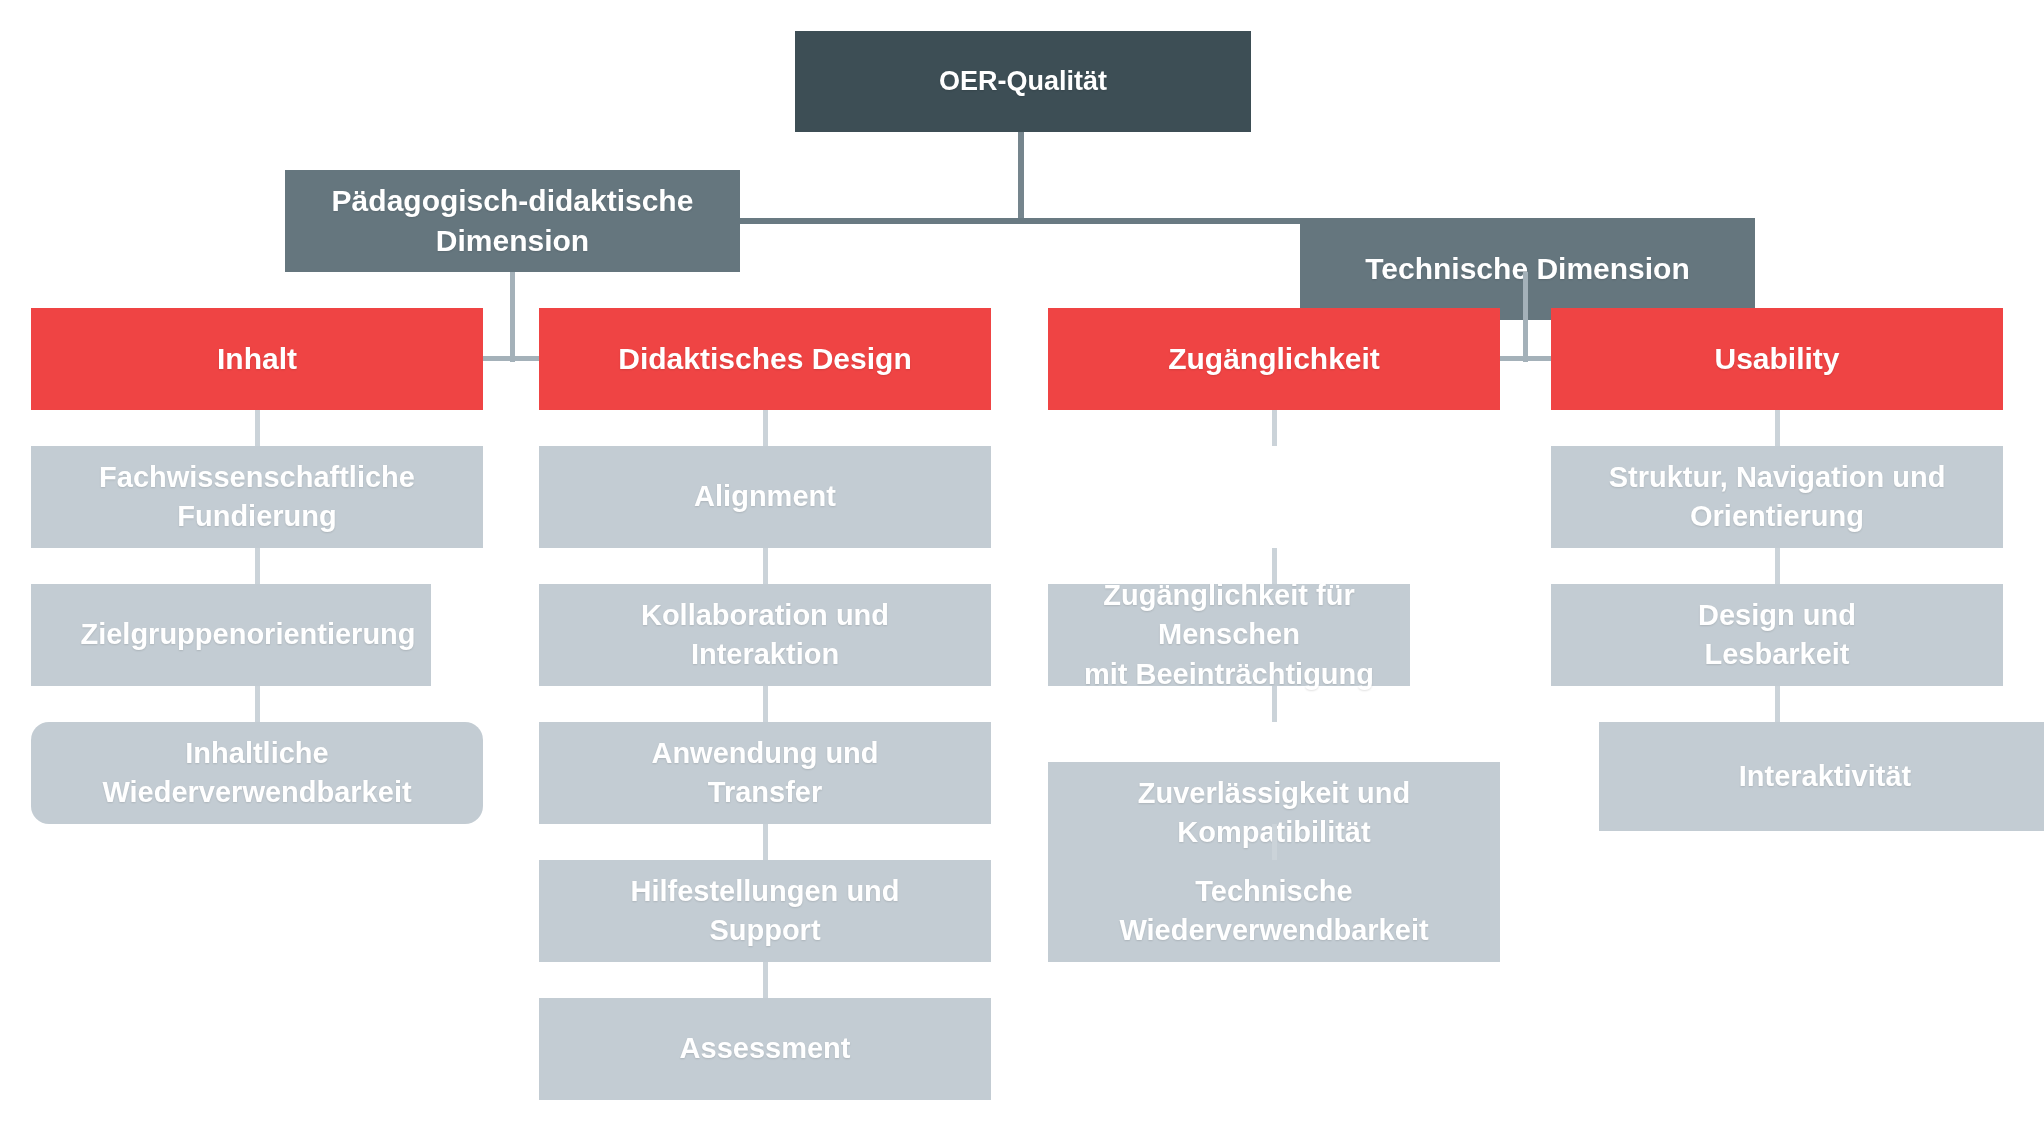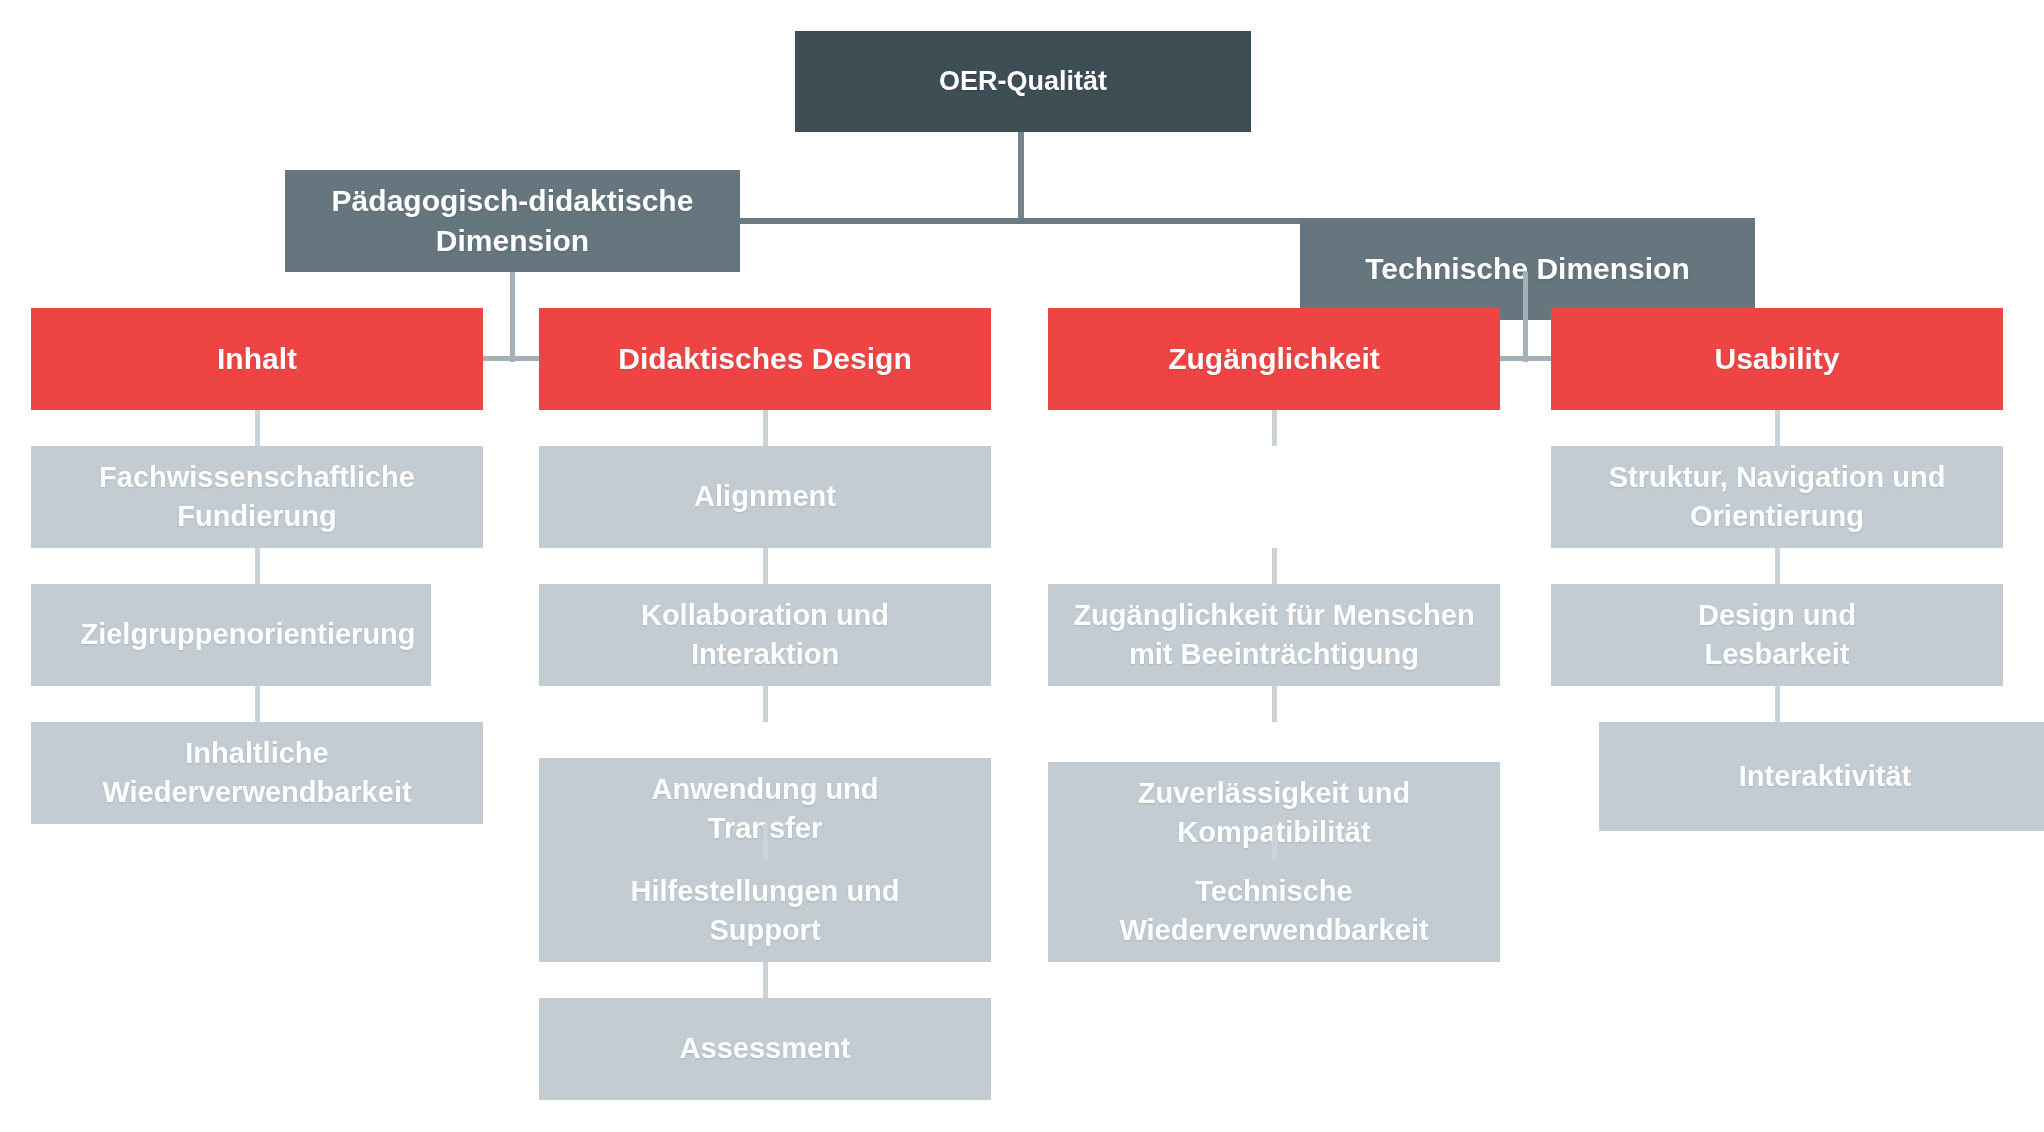--- a/index.html
+++ b/index.html
@@ -72,40 +72,40 @@
   <div class="conn conn-mid" style="left:1523px; top:272px; width:5px; height:90px;"></div>
   <div class="conn conn-mid" style="left:1500px; top:356px; width:51px; height:5px;"></div>
 
 <div class="box cat-box" style="left: 31px; top: 308px; width: 452px; height: 102px;">Inhalt</div>
     <div class="conn conn-item" style="left: 254.5px; top: 410px; width: 5px; height: 36px;"></div>
     <div class="box item-box" style="left: 31px; top: 446px; width: 452px; height: 102px;">Fachwissenschaftliche
 Fundierung</div>
     <div class="conn conn-item" style="left: 254.5px; top: 548px; width: 5px; height: 36px;"></div>
     <div class="box item-box" style="left: 31px; top: 584px; width: 400px; height: 102px; padding-left: 40px;">Zielgruppenorientierung</div>
     <div class="conn conn-item" style="left: 254.5px; top: 686px; width: 5px; height: 36px;"></div>
-    <div class="box item-box" style="left: 31px; top: 722px; width: 452px; height: 102px;">Inhaltliche
+    <div class="box item-box" style="left: 31px; top: 722px; width: 452px; height: 102px; border-radius: 18px;">Inhaltliche
 Wiederverwendbarkeit</div>
     <div class="box cat-box" style="left: 539px; top: 308px; width: 452px; height: 102px;">Didaktisches Design</div>
     <div class="conn conn-item" style="left: 762.5px; top: 410px; width: 5px; height: 36px;"></div>
     <div class="box item-box" style="left: 539px; top: 446px; width: 452px; height: 102px;">Alignment</div>
     <div class="conn conn-item" style="left: 762.5px; top: 548px; width: 5px; height: 36px;"></div>
     <div class="box item-box" style="left: 539px; top: 584px; width: 452px; height: 102px;">Kollaboration und
 Interaktion</div>
     <div class="conn conn-item" style="left: 762.5px; top: 686px; width: 5px; height: 36px;"></div>
-    <div class="box item-box" style="left: 539px; top: 722px; width: 452px; height: 102px; margin-top: 36px;">Anwendung und
+    <div class="box item-box" style="left: 539px; top: 722px; width: 452px; height: 102px;">Anwendung und
 Transfer</div>
     <div class="conn conn-item" style="left: 762.5px; top: 824px; width: 5px; height: 36px;"></div>
     <div class="box item-box" style="left: 539px; top: 860px; width: 452px; height: 102px;">Hilfestellungen und
 Support</div>
     <div class="conn conn-item" style="left: 762.5px; top: 962px; width: 5px; height: 36px;"></div>
     <div class="box item-box" style="left: 539px; top: 998px; width: 452px; height: 102px;">Assessment</div>
     <div class="box cat-box" style="left: 1048px; top: 308px; width: 452px; height: 102px;">Zugänglichkeit</div>
     <div class="conn conn-item" style="left: 1271.5px; top: 410px; width: 5px; height: 36px;"></div>
     <div class="conn conn-item" style="left: 1271.5px; top: 548px; width: 5px; height: 36px;"></div>
-    <div class="box item-box" style="left: 1048px; top: 584px; width: 452px; height: 102px;">Zugänglichkeit für Menschen
+    <div class="box item-box" style="left: 1048px; top: 584px; width: 362px; height: 102px;">Zugänglichkeit für Menschen
 mit Beeinträchtigung</div>
     <div class="conn conn-item" style="left: 1271.5px; top: 686px; width: 5px; height: 36px;"></div>
     <div class="box item-box" style="left: 1048px; top: 722px; width: 452px; height: 102px; margin-top: 40px;">Zuverlässigkeit und
 Kompatibilität</div>
     <div class="conn conn-item" style="left: 1271.5px; top: 824px; width: 5px; height: 36px;"></div>
     <div class="box item-box" style="left: 1048px; top: 860px; width: 452px; height: 102px;">Technische
 Wiederverwendbarkeit</div>
     <div class="box cat-box" style="left: 1551px; top: 308px; width: 452px; height: 102px;">Usability</div>
     <div class="conn conn-item" style="left: 1774.5px; top: 410px; width: 5px; height: 36px;"></div>
     <div class="box item-box" style="left: 1551px; top: 446px; width: 452px; height: 102px;">Struktur, Navigation und

